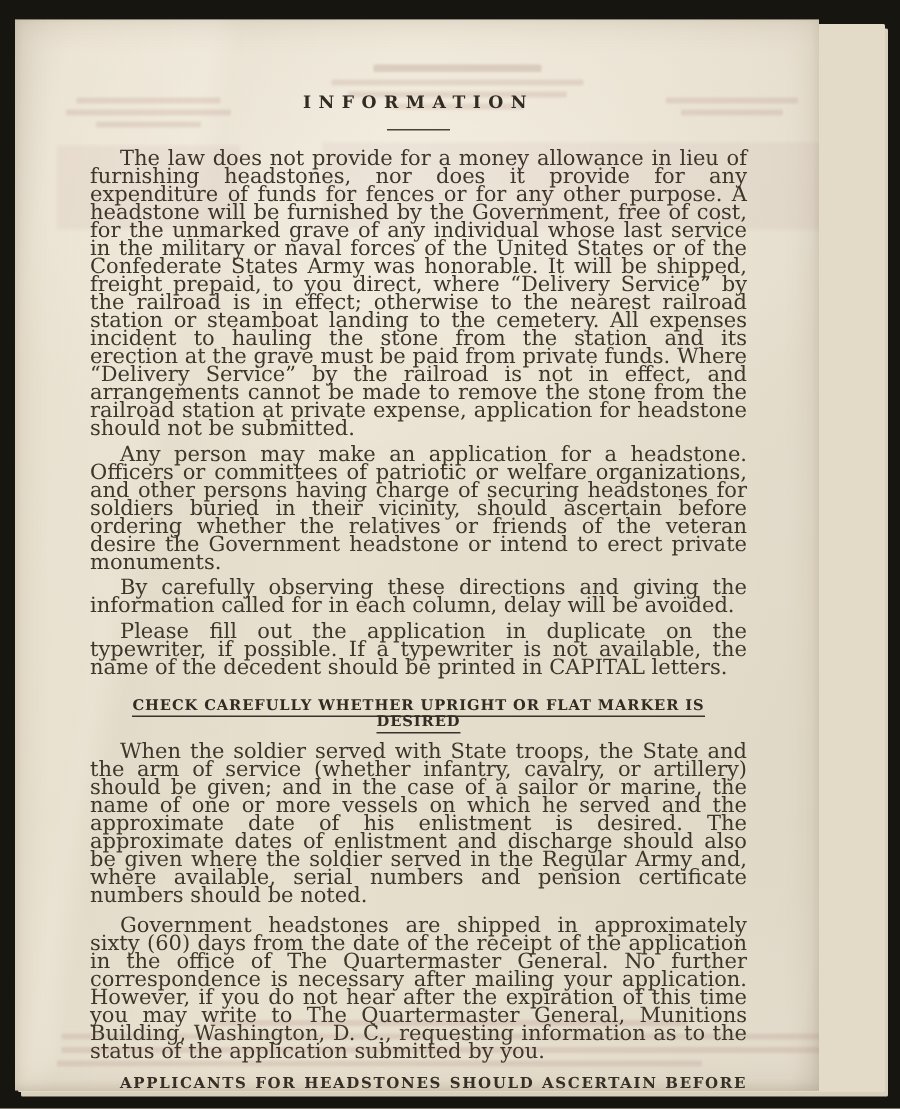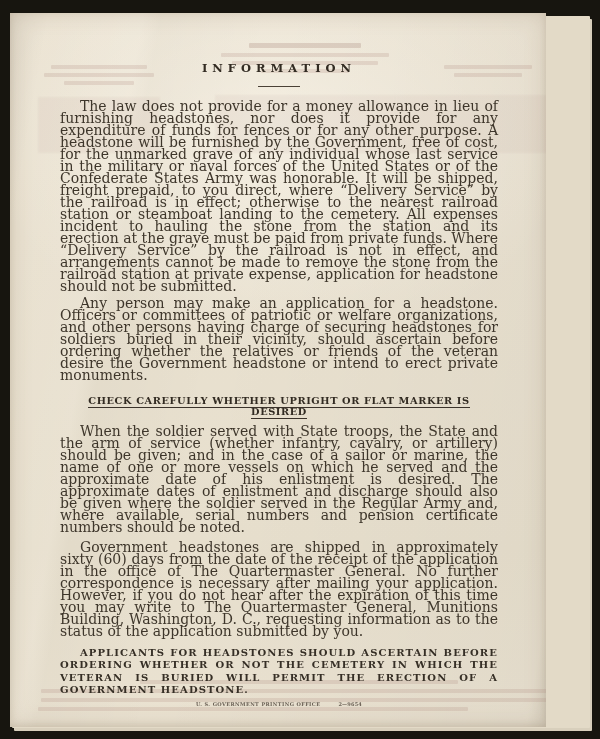--- a/index.html
+++ b/index.html
@@ -121,20 +121,22 @@
     <div class="gl" style="width:430px; height:4px; margin-top:5px; margin-left:0;"></div>
   </div>
 
   <div class="content">
 
     <h1 class="doc-title">INFORMATION</h1>
     <div class="title-rule"></div>
 
     <p class="body-p first-after-rule">The law does not provide for a money allowance in lieu of furnishing headstones, nor does it provide for any expenditure of funds for fences or for any other purpose.  A headstone will be furnished by the Government, free of cost, for the unmarked grave of any individual whose last service in the military or naval forces of the United States or of the Confederate States Army was honorable.  It will be shipped, freight prepaid, to you direct, where “Delivery Service” by the railroad is in effect; otherwise to the nearest railroad station or steamboat landing to the cemetery.  All expenses incident to hauling the stone from the station and its erection at the grave must be paid from private funds.  Where “Delivery Service” by the railroad is not in effect, and arrangements cannot be made to remove the stone from the railroad station at private expense, application for headstone should not be submitted.</p>
     <p class="body-p">Any person may make an application for a headstone.  Officers or committees of patriotic or welfare organizations, and other persons having charge of securing headstones for soldiers buried in their vicinity, should ascertain before ordering whether the relatives or friends of the veteran desire the Government headstone or intend to erect private monuments.</p>
+    <p class="body-p">By carefully observing these directions and giving the information called for in each column, delay will be avoided.</p>
+    <p class="body-p">Please fill out the application in duplicate on the typewriter, if possible.  If a typewriter is not available, the name of the decedent should be printed in CAPITAL letters.</p>
 
     <h2 class="section-heading">
       <span class="u">CHECK CAREFULLY WHETHER UPRIGHT OR FLAT MARKER IS DESIRED</span>
     </h2>
 
     <p class="body-p sect">When the soldier served with State troops, the State and the arm of service (whether infantry, cavalry, or artillery) should be given; and in the case of a sailor or marine, the name of one or more vessels on which he served and the approximate date of his enlistment is desired.  The approximate dates of enlistment and discharge should also be given where the soldier served in the Regular Army and, where available, serial numbers and pension certificate numbers should be noted.</p>
     <p class="body-p sect">Government headstones are shipped in approximately sixty (60) days from the date of the receipt of the application in the office of The Quartermaster General.  No further correspondence is necessary after mailing your application.  However, if you do not hear after the expiration of this time you may write to The Quartermaster General, Munitions Building, Washington, D. C., requesting information as to the status of the application submitted by you.</p>
 
     <p class="caps-notice">APPLICANTS FOR HEADSTONES SHOULD ASCERTAIN BEFORE ORDERING WHETHER OR NOT THE CEMETERY IN WHICH THE VETERAN IS BURIED WILL PERMIT THE ERECTION OF A GOVERNMENT HEADSTONE.</p>
 

